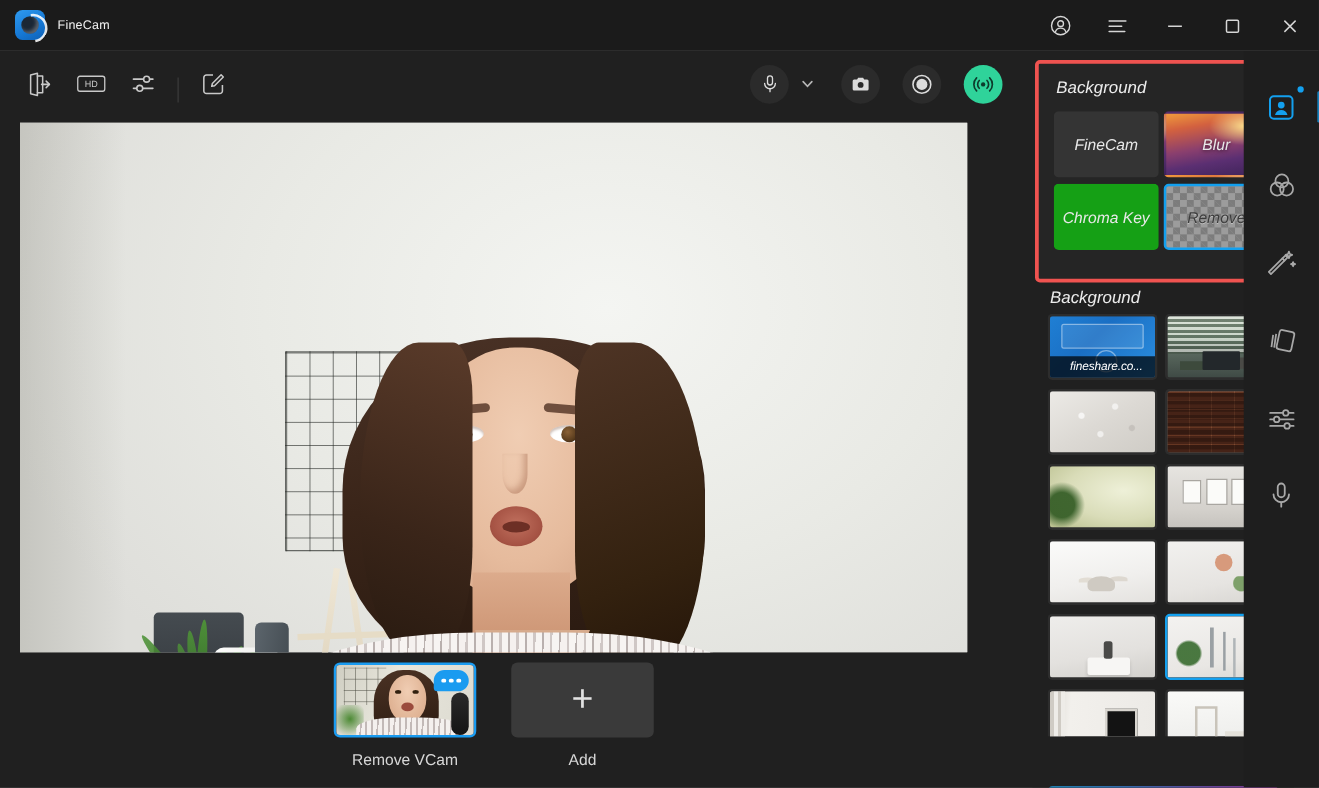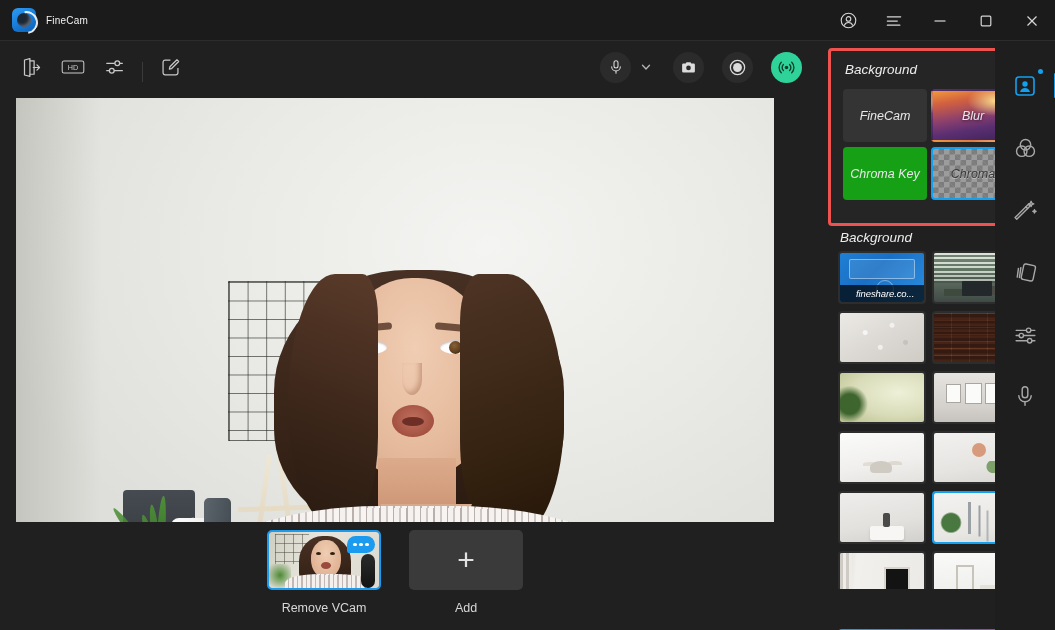--- a/index.html
+++ b/index.html
@@ -666,21 +666,21 @@
         <div class="mode-tile original">
           <span>FineCam</span>
         </div>
         <div class="mode-tile blur">
           <span>Blur</span>
         </div>
         <div class="mode-tile chroma">
           <span>Chroma Key</span>
         </div>
         <div class="mode-tile remove">
-          <span>Chroma</span>
+          <span>Remove</span>
         </div>
       </div>
     </div>
 
     <div class="bg-list-title">Background</div>
 
     <div class="bg-grid">
       <div class="bg-thumb">
         <div class="t-web" style="position:absolute;inset:0"></div>
         <div class="bg-cap">fineshare.co...</div>

